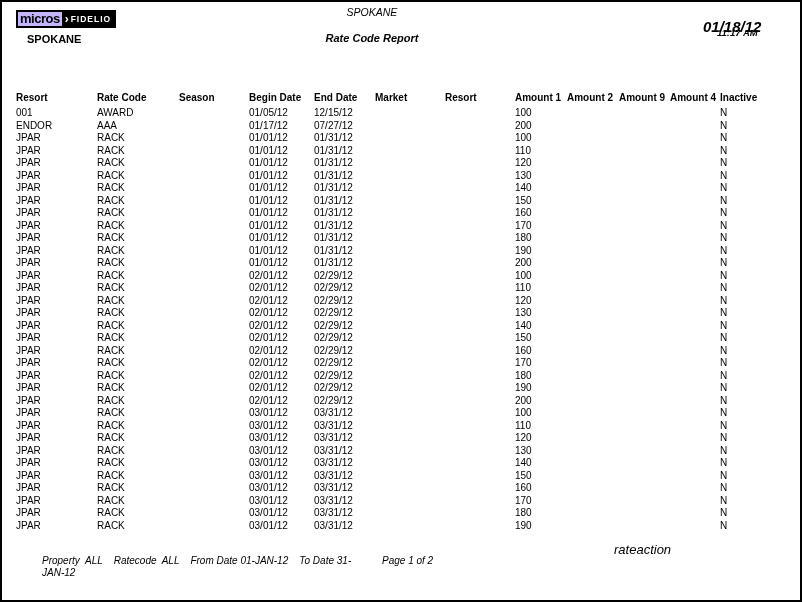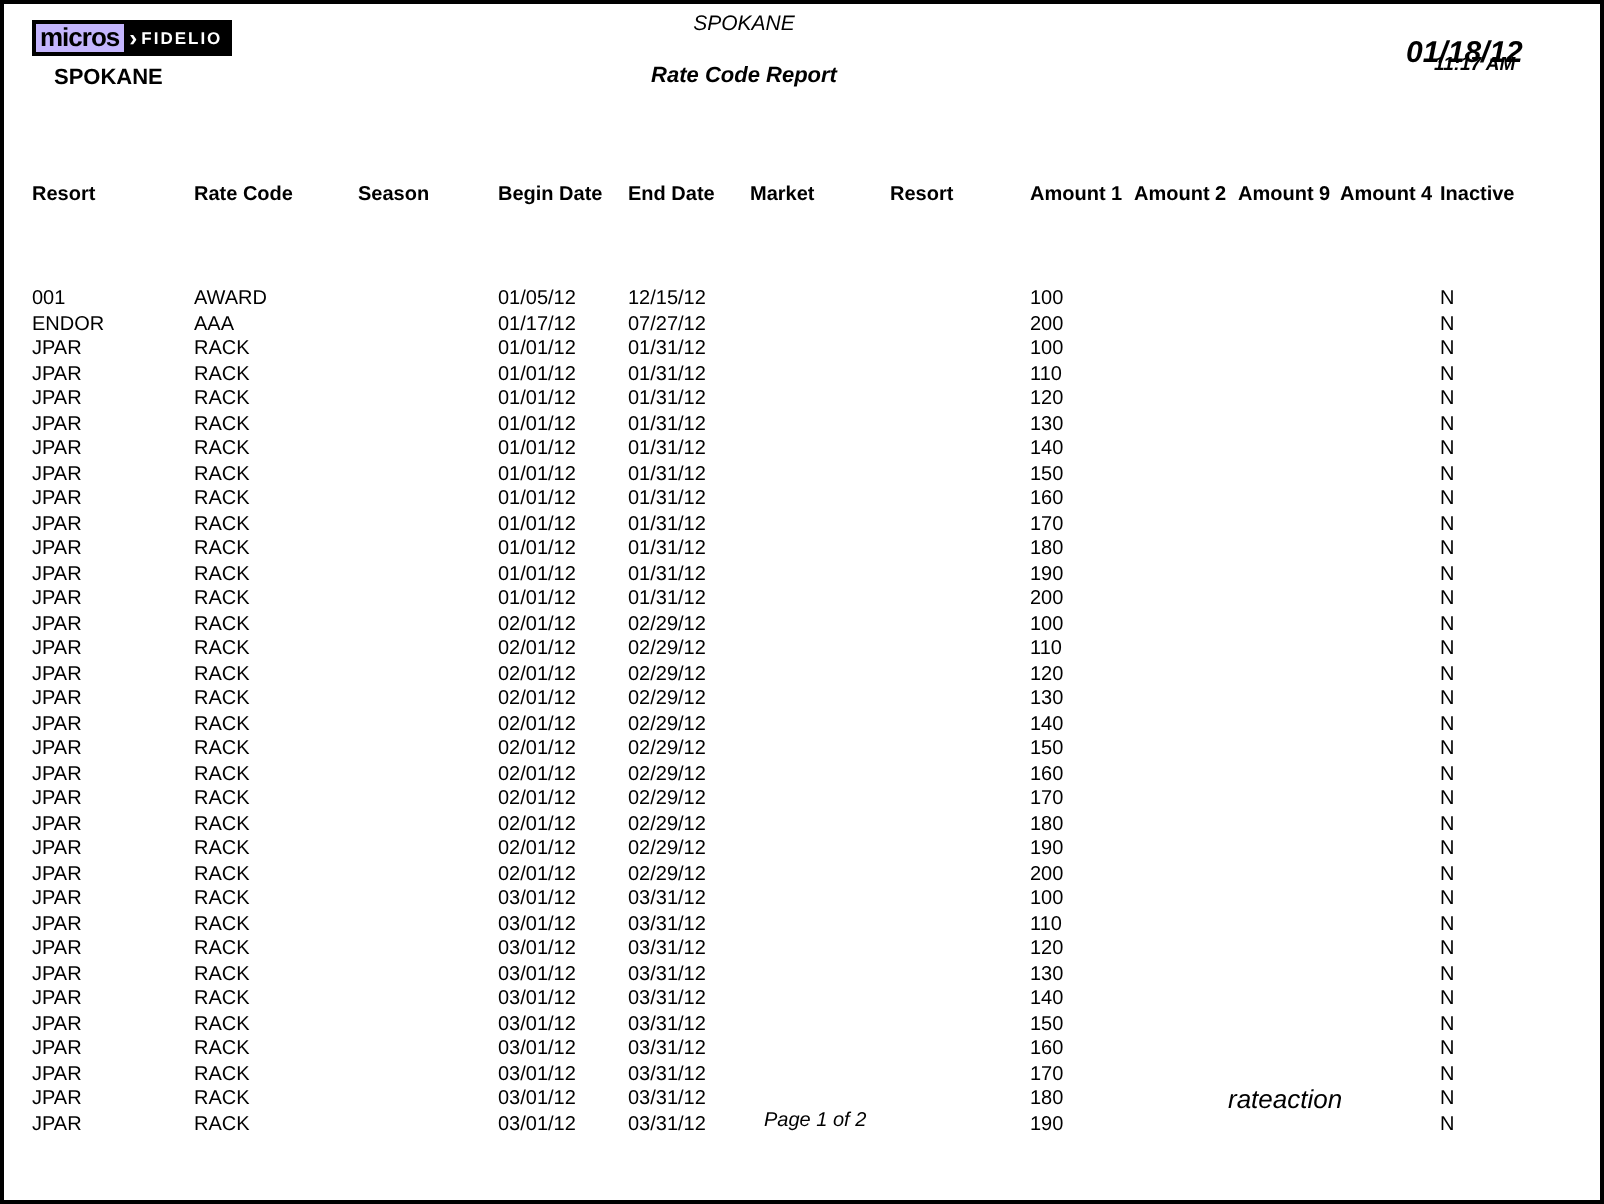--- a/index.html
+++ b/index.html
@@ -62,21 +62,21 @@
   .thead, .trow {
     display:grid;
     grid-template-columns:81px 82px 70px 65px 61px 70px 70px 52px 52px 51px 50px 70px;
     margin-left:14px;
   }
   .thead {
     position:absolute; left:0; top:90px; right:0;
   }
   .thead .cell { font-weight:bold; }
   .tbody {
-    position:absolute; left:0; top:105px; right:0;margin-top:37px;
+    position:absolute; left:0; top:105px; right:0;
   }
   .trow { height:12.5px; }
   .cell {
     font-size:10px; line-height:12.5px;
     white-space:nowrap; overflow:visible;
   }
   
   .footer-filters {
     position:absolute; left:40px; top:553px; width:330px;
     font-style:italic; font-size:10px; line-height:12px;
@@ -600,16 +600,17 @@
         <span class="cell"></span>
         <span class="cell"></span>
         <span class="cell">190</span>
         <span class="cell"></span>
         <span class="cell"></span>
         <span class="cell"></span>
         <span class="cell">N</span>
       </div>
     </div>
 
+  <div class="footer-filters"><span>Property  ALL    Ratecode  ALL    From Date 01-JAN-12    To Date 31-</span><br><span>JAN-12</span></div>
   <div class="footer-page">Page 1 of 2</div>
   <div class="footer-reportid">rateaction</div>
 
 </div>
 
 </body></html>

